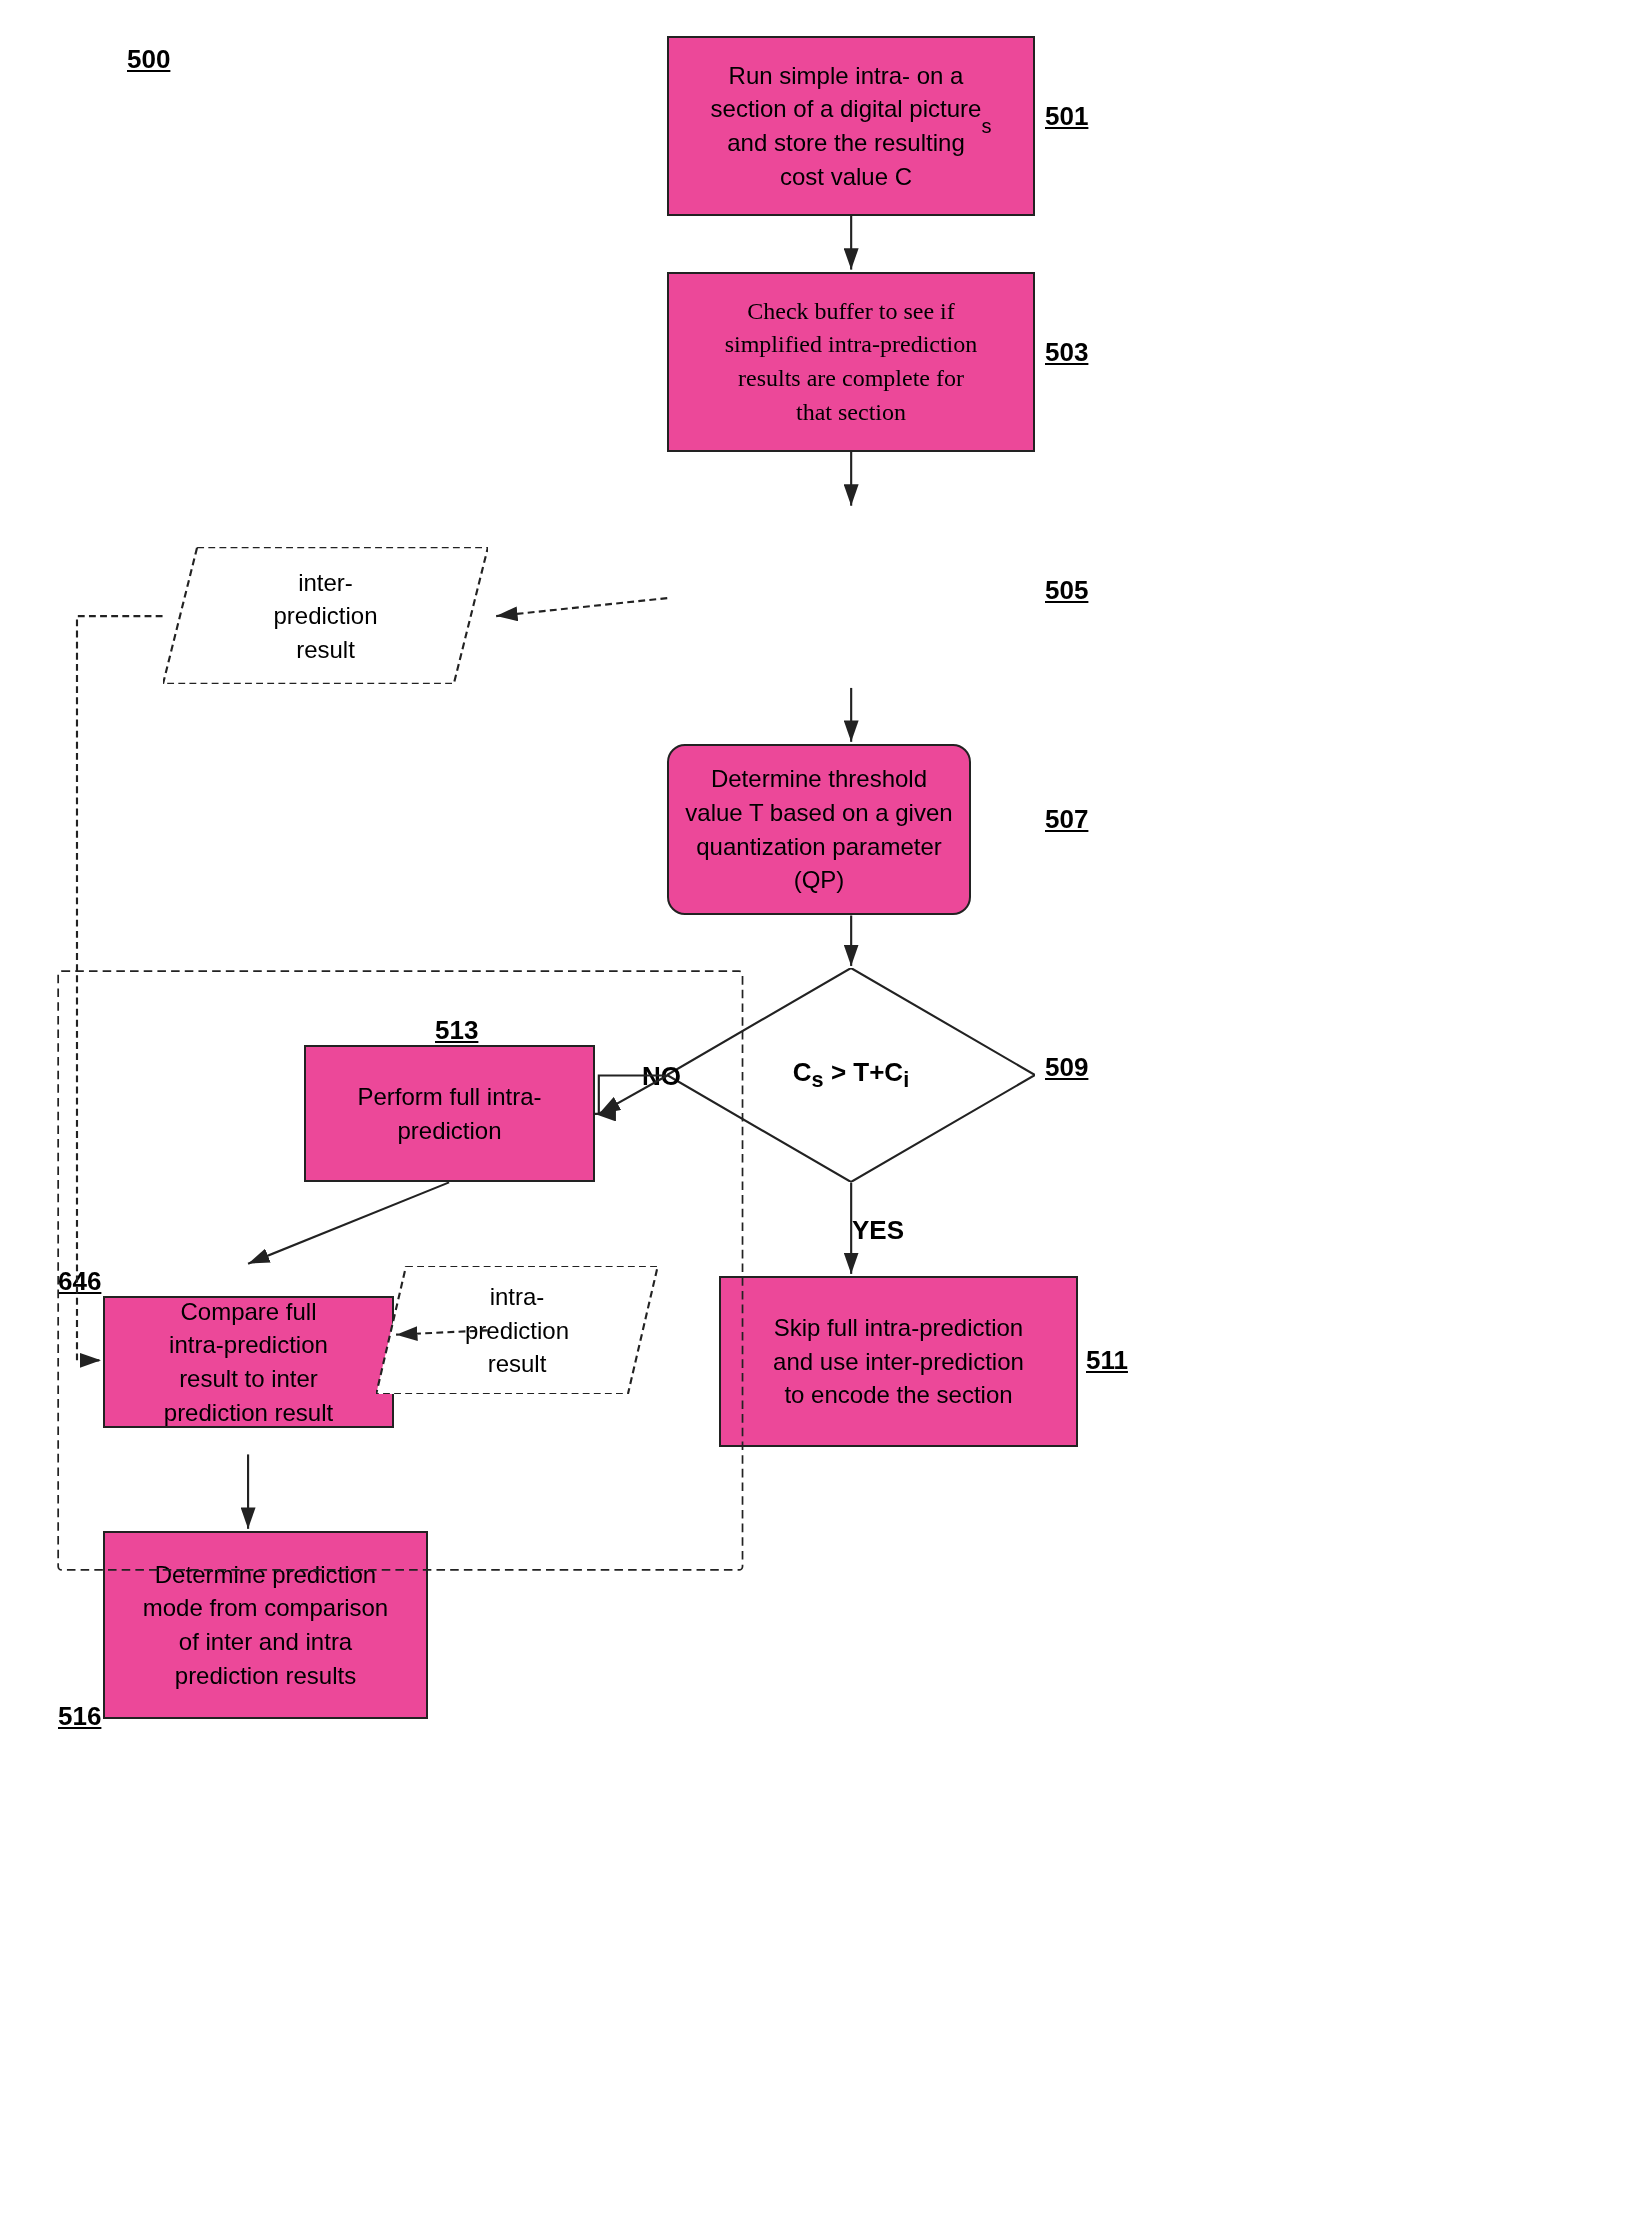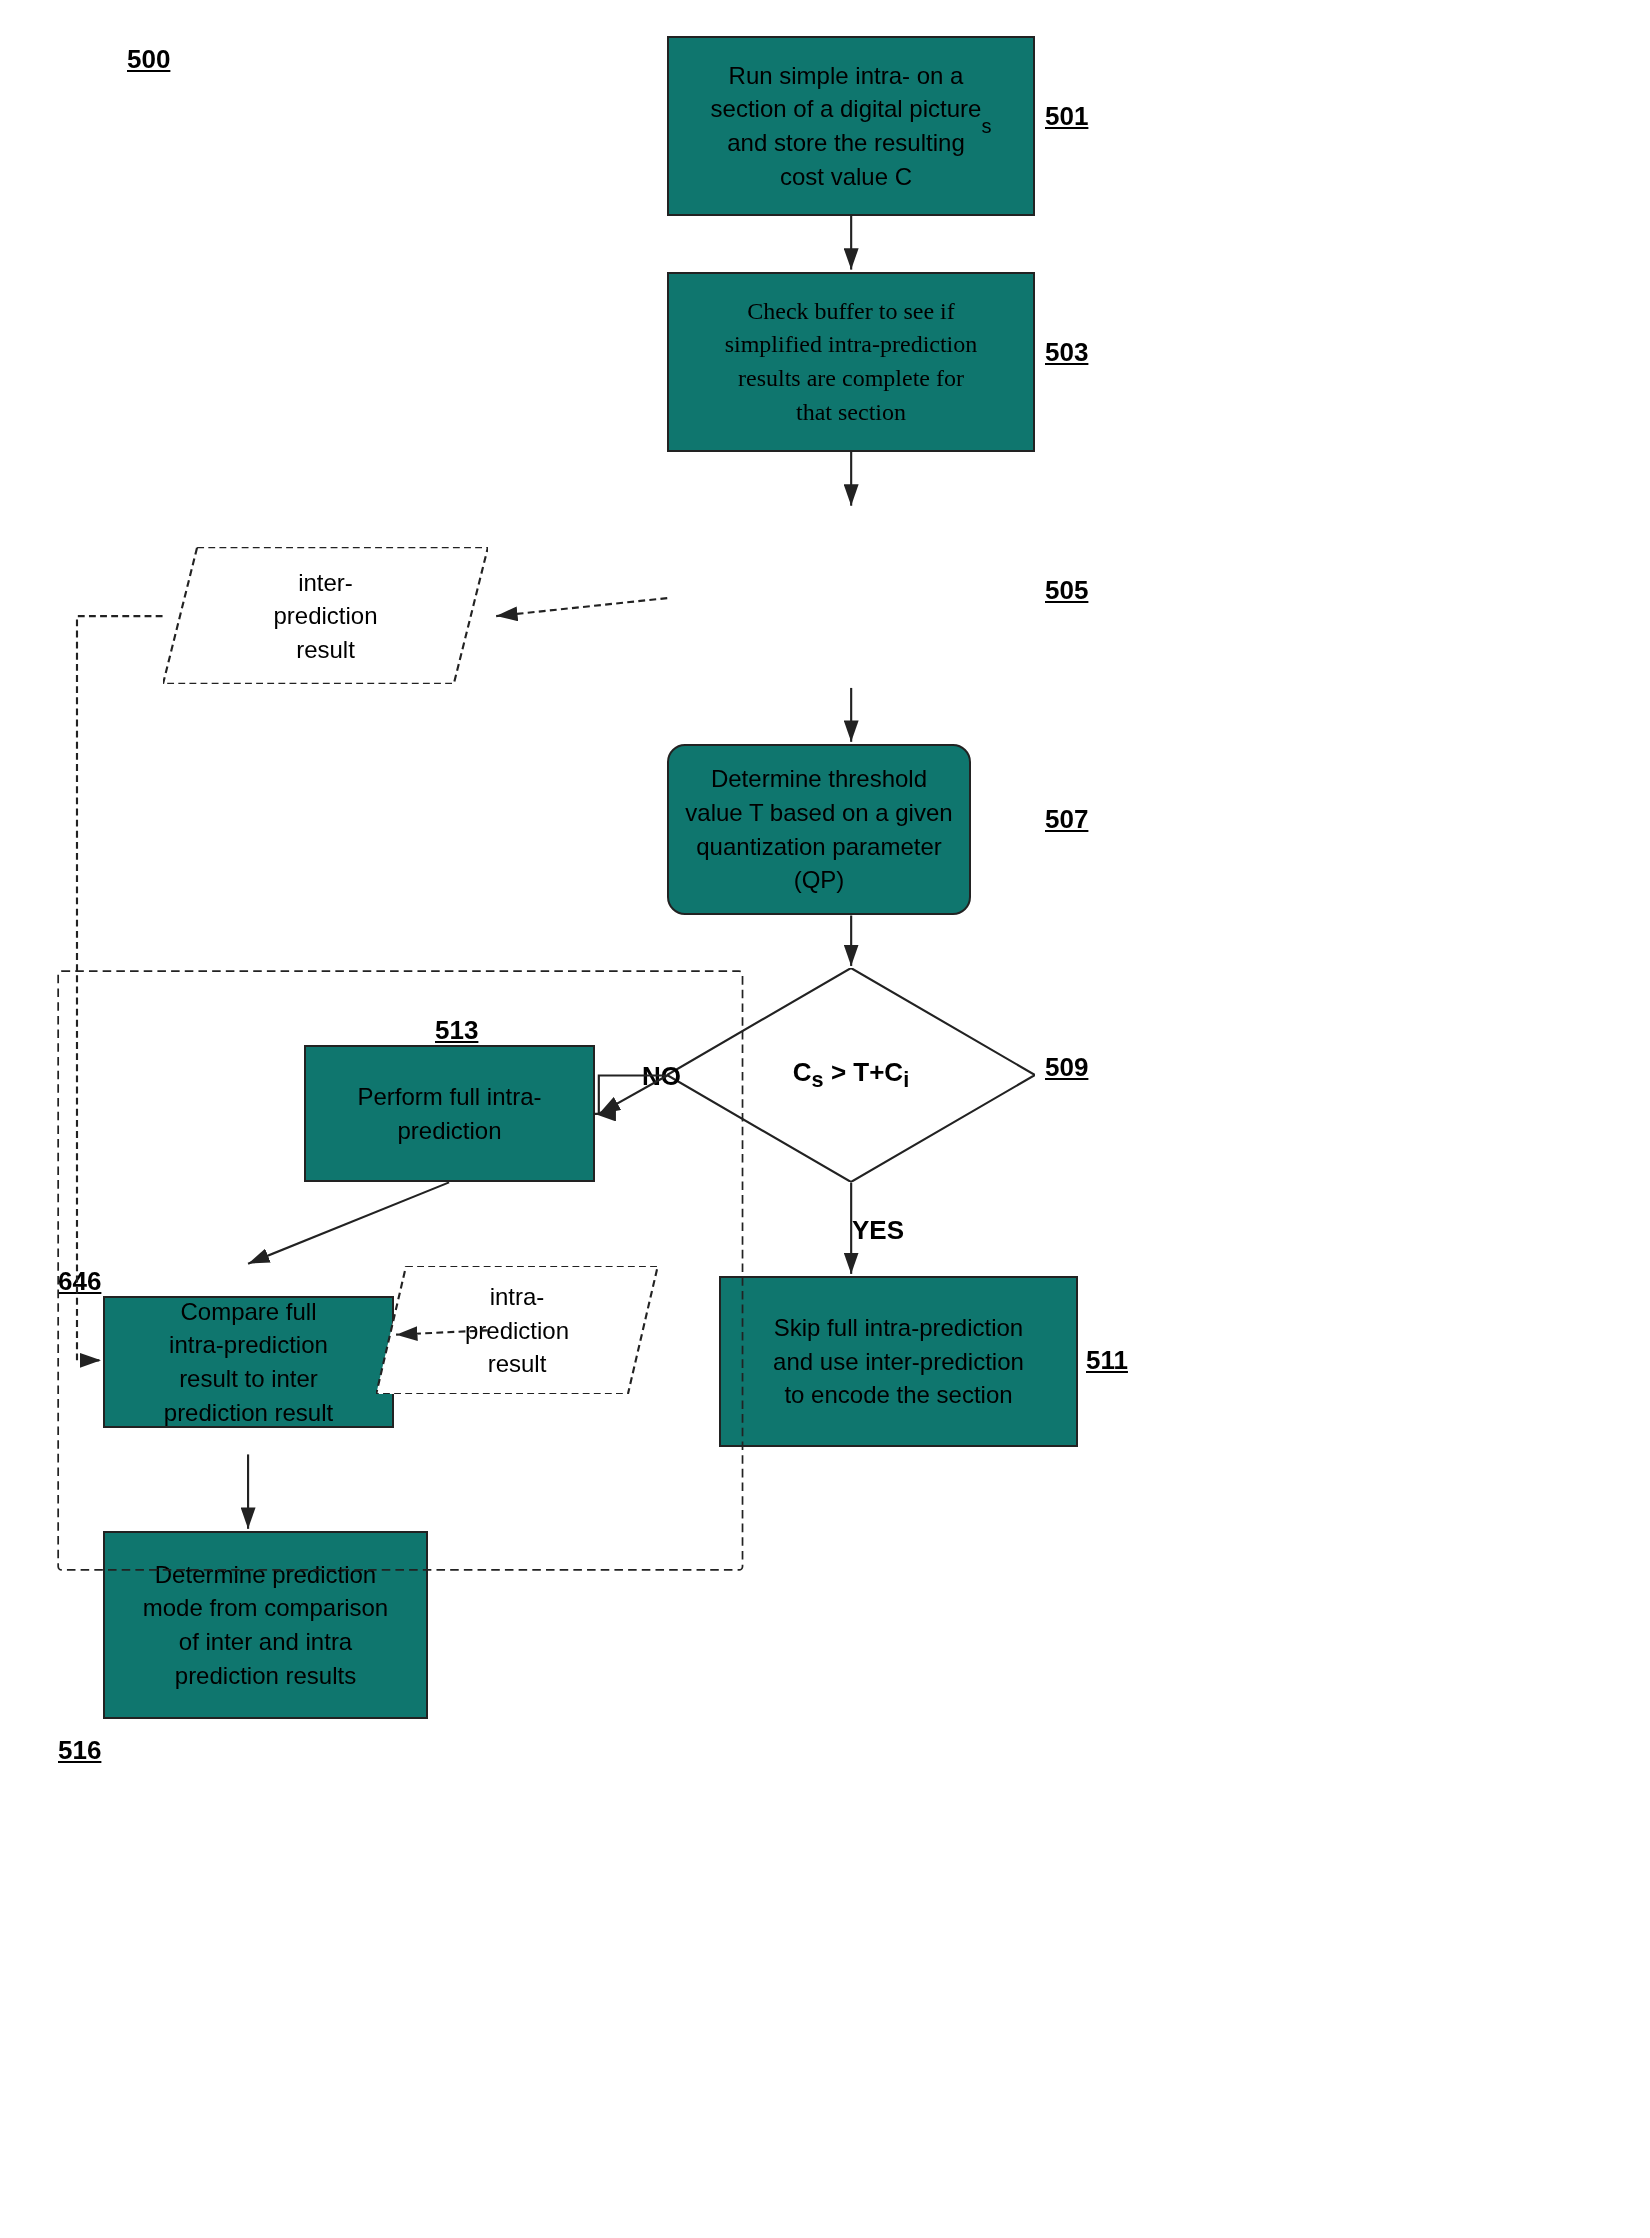--- a/index.html
+++ b/index.html
@@ -16,21 +16,21 @@
       position: absolute;
       top: 0; left: 0;
       width: 1651px;
       height: 2239px;
     }
 
     
     .flow-box {
       position: absolute;
       border: 2.1px solid #222;
-      background: #0f766e;
+      background: #ec4899;
       display: flex;
       align-items: center;
       justify-content: center;
       text-align: center;
       font-size: 24px;
       line-height: 1.4;
       padding: 10.3px 15.4px;
     }
 
     
@@ -187,21 +187,21 @@
     <b>511</b>
   </div>
 
   <div class="flow-box" style="top:1531px; left:103px; width:325px; height:188px;">
     Determine prediction<br>
     mode from comparison<br>
     of  inter and intra<br>
     prediction results
   </div>
 
-  <div class="flow-label" style="top:1701px; left:58px;margin-top:34px;">
+  <div class="flow-label" style="top:1701px; left:58px;">
     <b>516</b>
   </div>
 
   <svg class="arrows-svg" viewBox="0 0 1930 2617" width="1651" height="2239">
     <defs>
       <marker id="arrowhead" markerWidth="10" markerHeight="7" refX="10" refY="3.5" orient="auto">
         <polygon points="0 0, 10 3.5, 0 7" fill="#222"></polygon>
       </marker>
       <marker id="arrowhead-dashed" markerWidth="10" markerHeight="7" refX="10" refY="3.5" orient="auto">
         <polygon points="0 0, 10 3.5, 0 7" fill="#222"></polygon>

